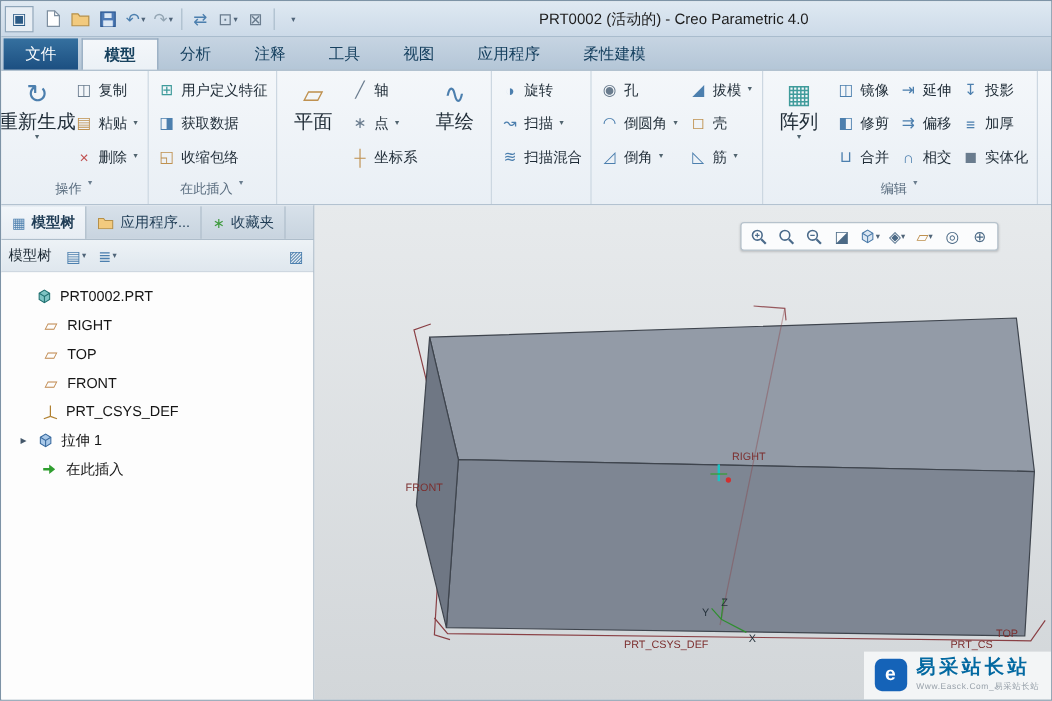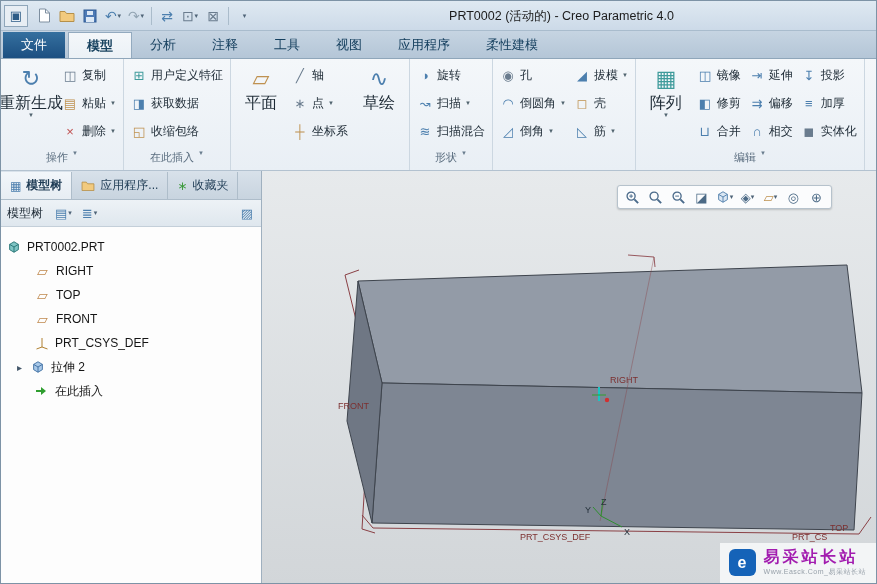--- a/index.html
+++ b/index.html
@@ -44,38 +44,38 @@
   .sidepanel { position: absolute; top: 170px; left: 0; width: 261px; bottom: 0; background: #fff; border-right: 1px solid #9fb0bf; display: flex; flex-direction: column; }
   .navtabs { height: 29px; background: linear-gradient(#d8e1ea, #c8d4df); border-bottom: 1px solid #aebdca; display: flex; align-items: flex-end; }
   .navtab { height: 27px; display: flex; align-items: center; gap: 5px; padding: 0 9px; font-size: 12px; color: #1f3c55; border-right: 1px solid #aebdca; white-space: nowrap; cursor: default; }
   .navtab.active { background: linear-gradient(#f2f6fa, #e7edf3); font-weight: bold; }
   .treebar { height: 27px; background: linear-gradient(#edf2f6, #dfe7ee); border-bottom: 1px solid #c4cfd9; display: flex; align-items: center; padding: 0 6px; gap: 6px; }
   .tbtitle { font-size: 12px; color: #1e2b36; margin-right: 4px; }
   .tib { border: none; background: transparent; display: flex; align-items: center; font-size: 13px; color: #4c7fae; padding: 0 2px; cursor: default; }
   .tspacer { flex: 1; }
   .treeview { flex: 1; background: #fdfdfd; padding-top: 8px; overflow: hidden; }
   .trow { height: 24px; display: flex; align-items: center; gap: 6px; padding-left: 34px; font-size: 12px; color: #151515; white-space: nowrap; cursor: default; }
-  .trow.root { padding-left: 6px; }
+  .trow.root { padding-left: 29px; }
   .trow.expandable { padding-left: 13px; }
   .texp { width: 11px; font-size: 10px; color: #44576a; text-align: center; }
   .tplane { font-size: 14px; color: #c08a50; width: 15px; text-align: center; }
 
   
   .graphics { position: absolute; top: 170px; left: 261px; right: 0; bottom: 0; overflow: hidden; }
   .scene { display: block; width: 616px; height: 414px; }
   .plbl { font-size: 9px; fill: #7c2f2f; font-family: "Liberation Sans", sans-serif; }
   .albl { font-size: 9px; fill: #27333d; font-family: "Liberation Sans", sans-serif; }
   .gtoolbar { position: absolute; left: 355px; top: 14px; height: 24px; background: #fbfcfd; border: 1px solid #b6c2cc; border-radius: 3px; box-shadow: 0 1px 2px rgba(0,0,0,.18); display: flex; align-items: center; padding: 1px 4px; gap: 2px; }
   .gt { border: none; background: transparent; width: 21px; height: 19px; display: flex; align-items: center; justify-content: center; font-size: 13px; color: #4c6a86; padding: 0; cursor: default; }
   .gt .mini { margin-left: 0; }
 
   
   .watermark { position: absolute; right: 0; bottom: 0; background: #f3f5f6; padding: 5px 10px 6px 9px; display: flex; align-items: center; gap: 8px; }
   .wicon { width: 27px; height: 27px; border-radius: 6px; background: #1563b8; color: #fff; font-weight: bold; font-size: 16px; display: flex; align-items: center; justify-content: center; }
-  .wt1 { font-size: 16px; font-weight: bold; color: #a21caf; letter-spacing: 3px; line-height: 18px; }
+  .wt1 { font-size: 16px; font-weight: bold; color: #0369a1; letter-spacing: 3px; line-height: 18px; }
   .wt2 { font-size: 7px; color: #98a1aa; margin-top: 1px; letter-spacing: .5px; }
 </style>
 </head>
 <body>
 
 <div class="win">
 
   <div class="titlebar">
     <div class="qat">
       <span class="appicon">
@@ -231,24 +231,20 @@
               <span class="si c-blue">↝</span>
               <span class="slabel">扫描</span>
               <span class="scaret">▼</span>
             </div>
           <div class="sbtn">
               <span class="si c-blue">≋</span>
               <span class="slabel">扫描混合</span>
             </div>
         </div>
       </div>
-      <div class="rlabel">
-          <span>形状</span>
-          <span class="rlc">▼</span>
-        </div>
     </div>
 
     <div class="rgroup">
       <div class="rbody">
         <div class="scol">
           <div class="sbtn">
               <span class="si c-slate">◉</span>
               <span class="slabel">孔</span>
             </div>
           <div class="sbtn">
@@ -397,21 +393,21 @@
             <line x1="7" y1="11" x2="12.5" y2="13" stroke="#b08030"></line>
           </svg>
         <span>PRT_CSYS_DEF</span>
       </div>
       <div class="trow expandable">
         <span class="texp">▸</span>
         <svg width="14" height="14" viewBox="0 0 16 16">
             <path d="M3 5l5-3 5 3v6l-5 3-5-3z" fill="#a8c8e8" stroke="#38699e"></path>
             <path d="M3 5l5 3 5-3M8 8v6" stroke="#38699e" fill="none"></path>
           </svg>
-        <span>拉伸 2</span>
+        <span>拉伸 1</span>
       </div>
       <div class="trow">
         <svg width="14" height="14" viewBox="0 0 14 14">
             <path d="M1 7h7" stroke="#2f9e2f" stroke-width="2" fill="none"></path>
             <path d="M6 3l5 4-5 4z" fill="#2f9e2f"></path>
           </svg>
         <span>在此插入</span>
       </div>
     </div>
   </div>

